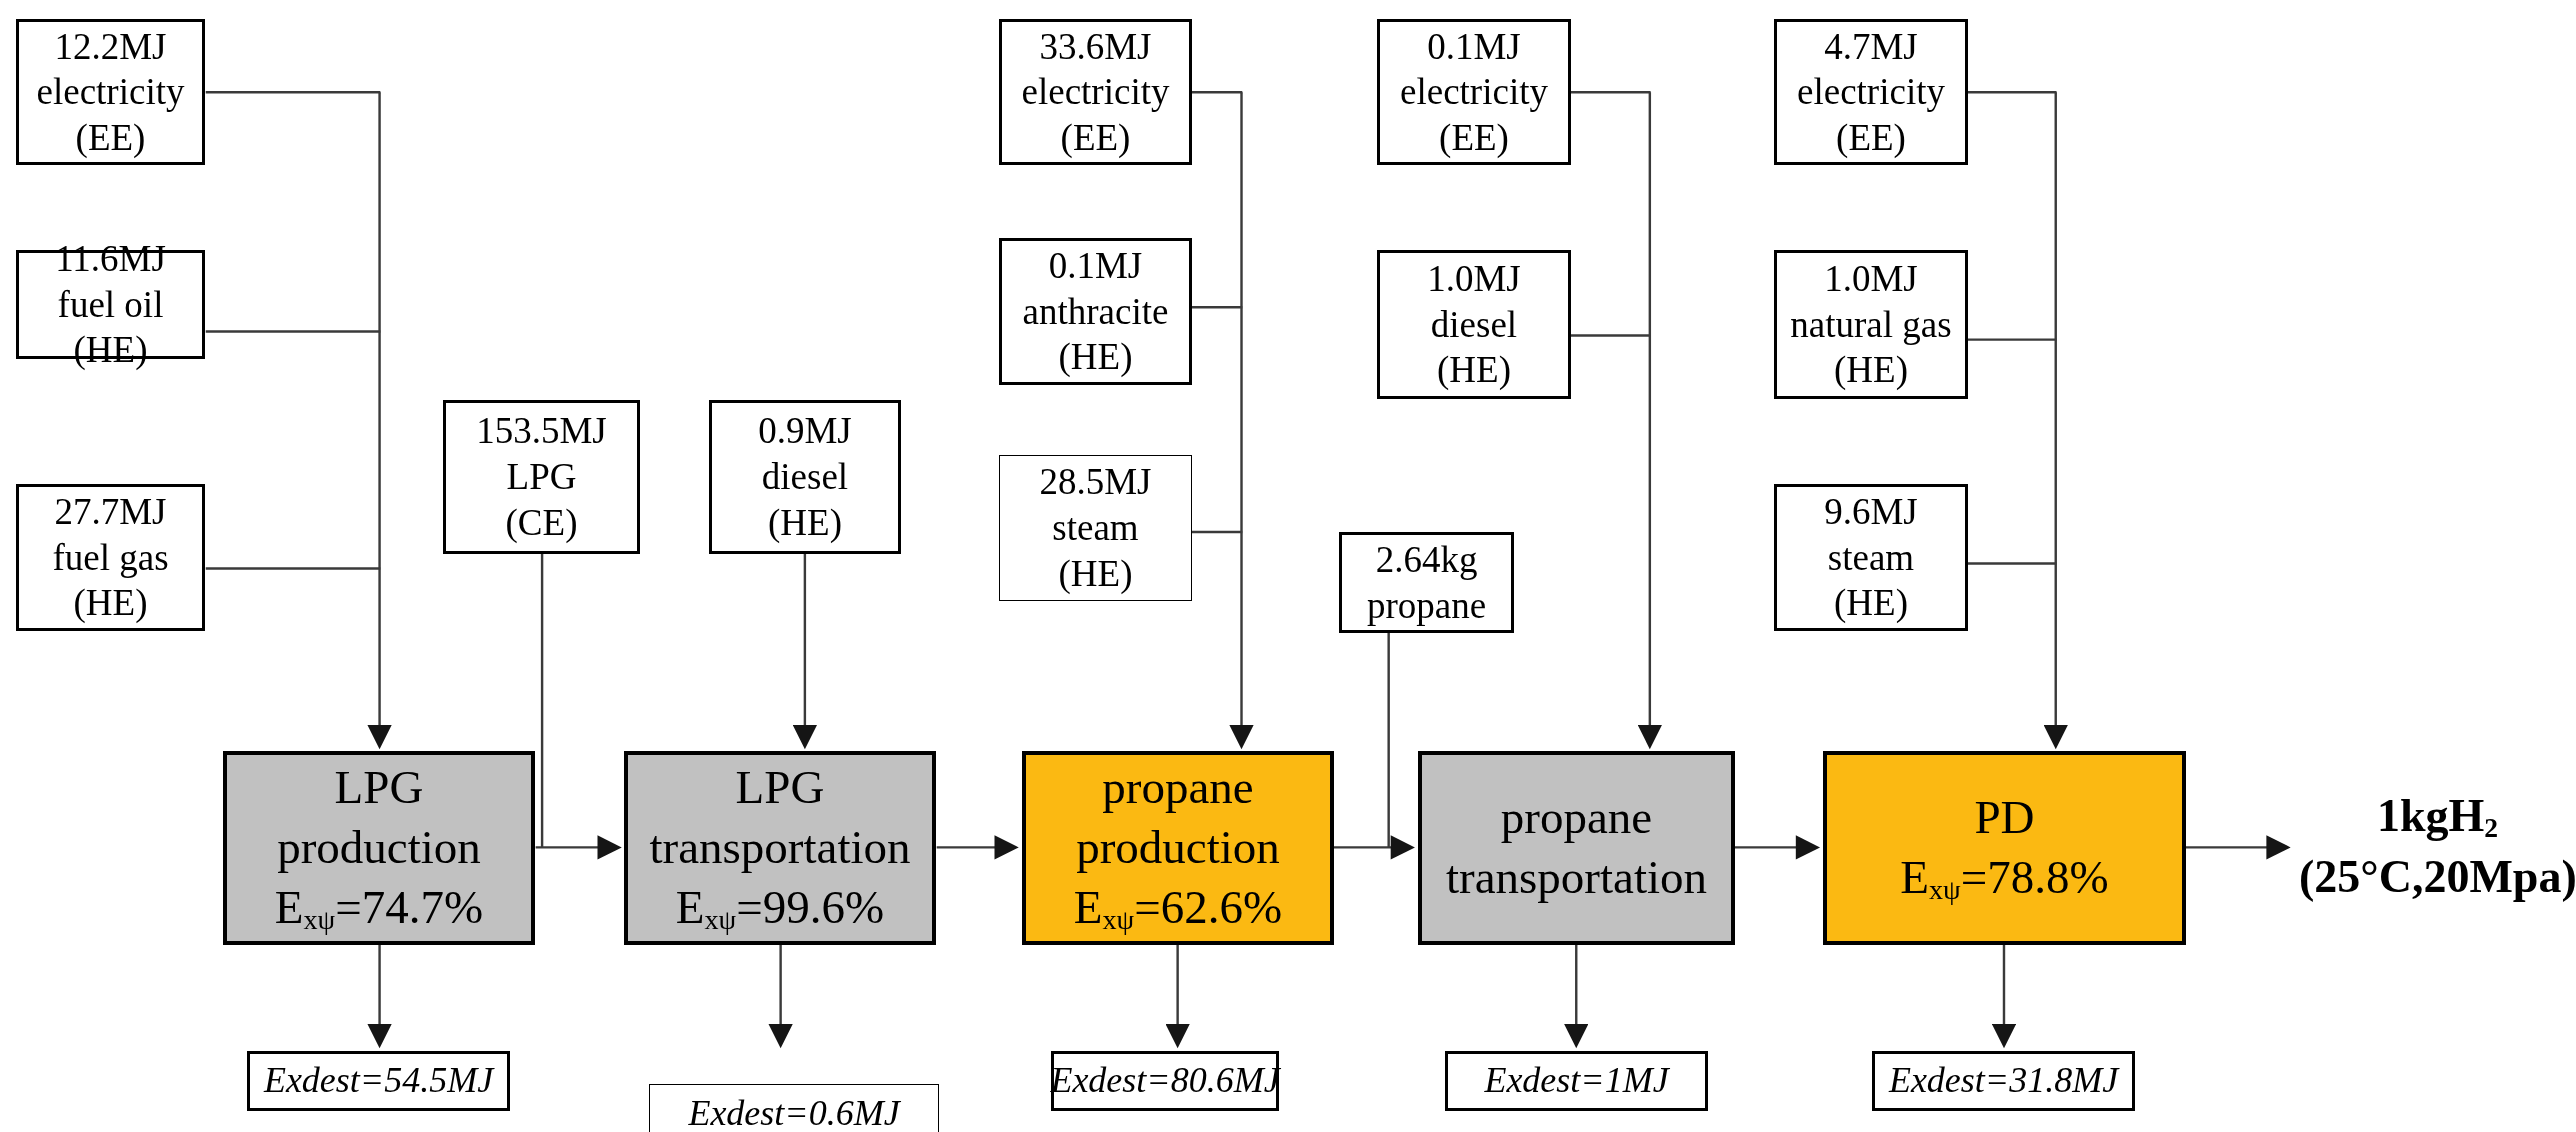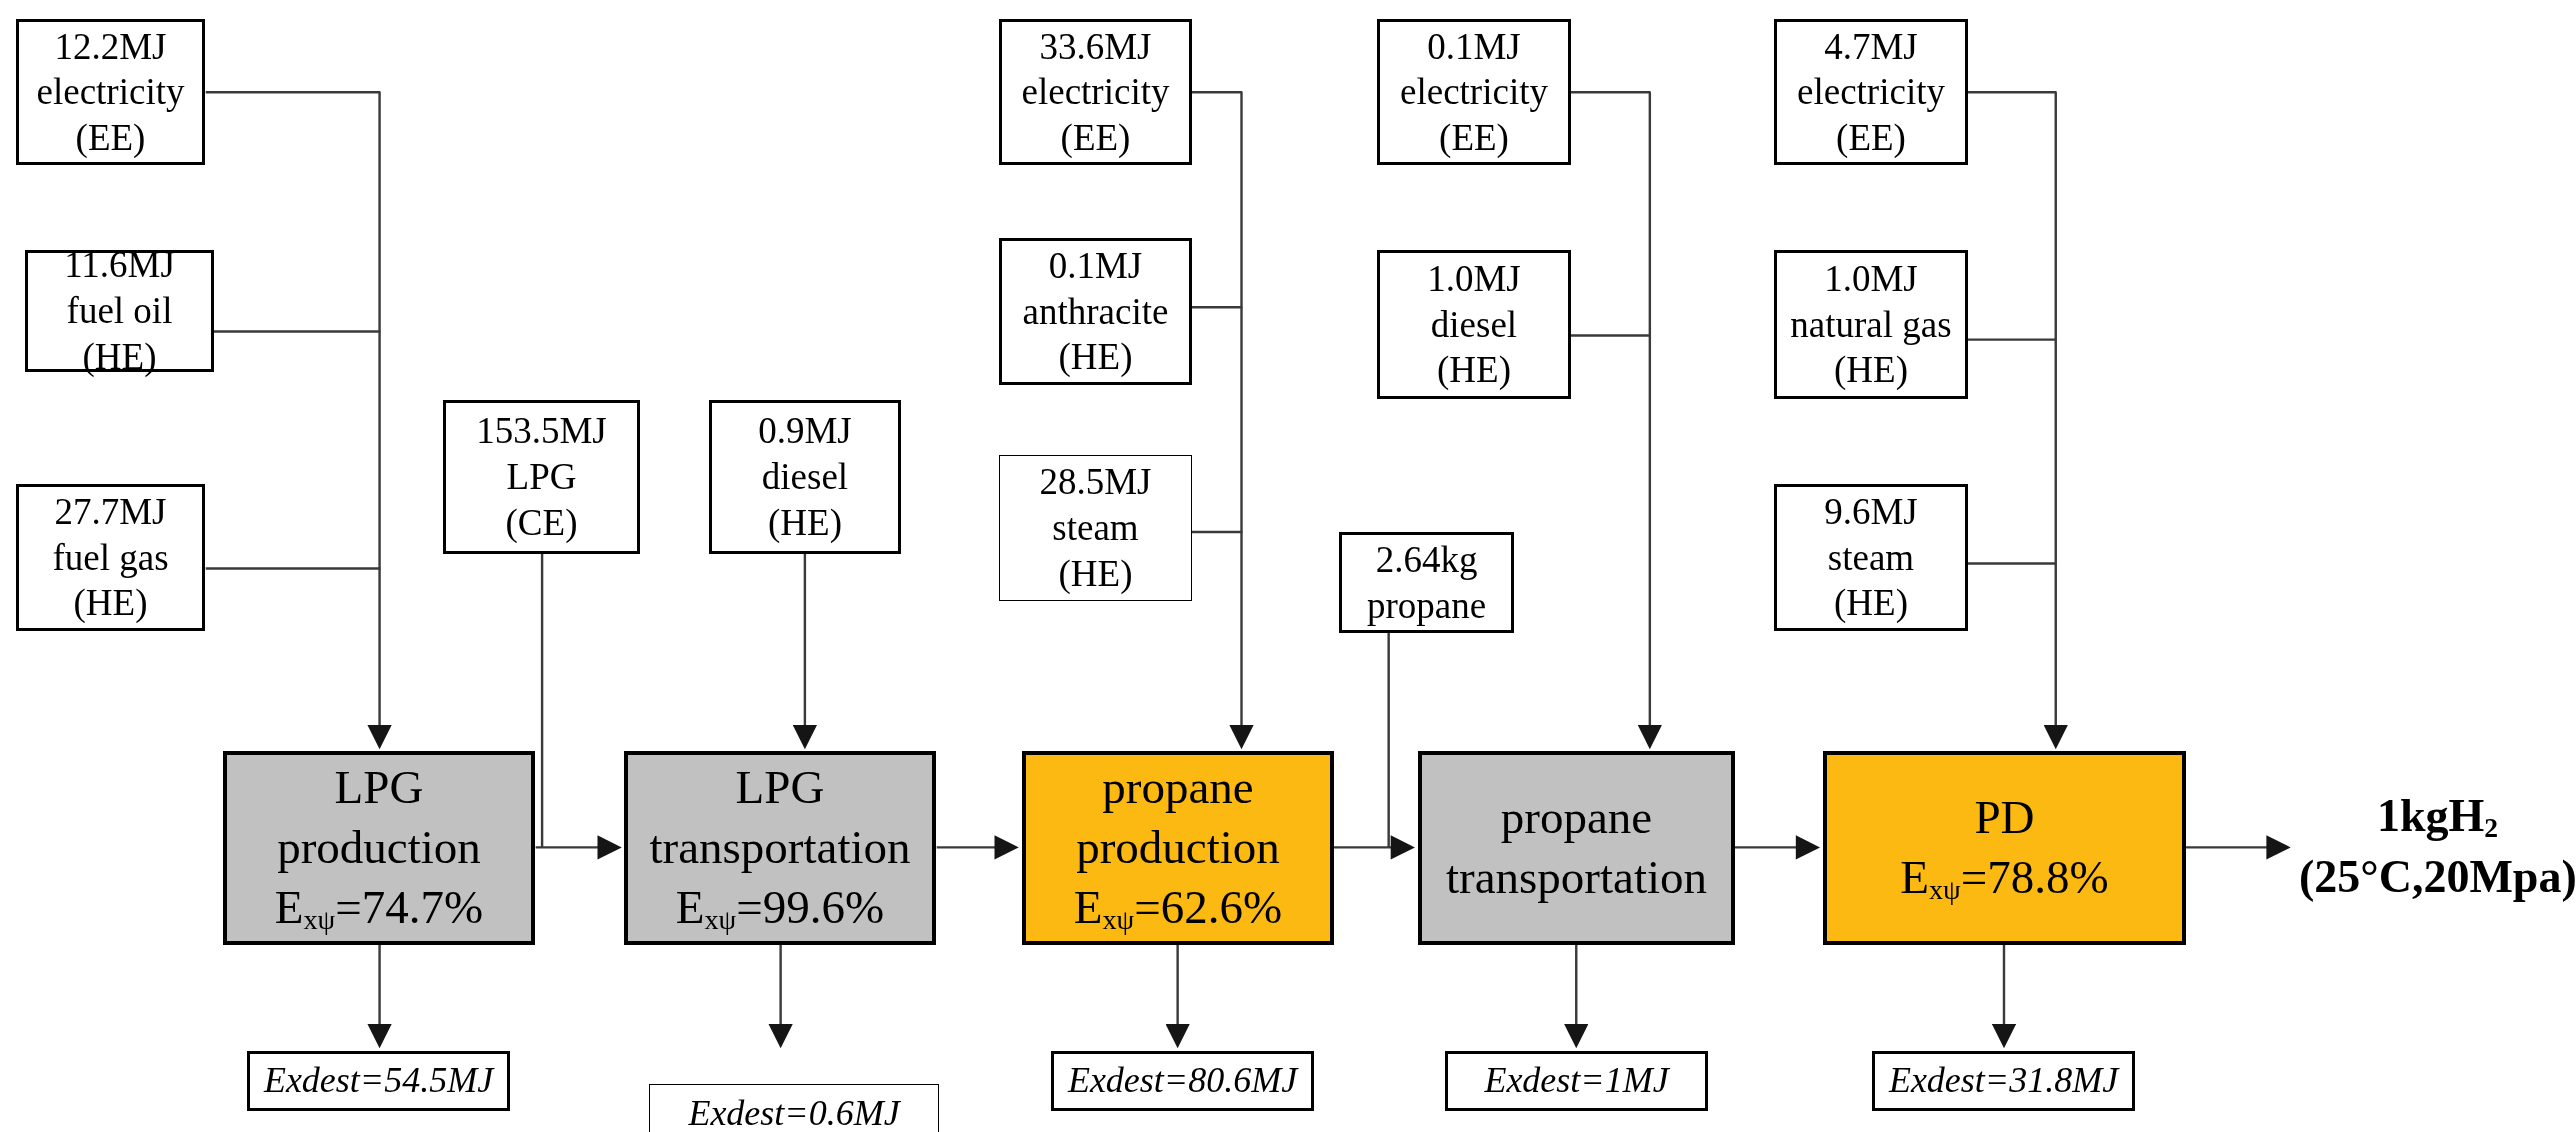--- a/index.html
+++ b/index.html
@@ -13,21 +13,21 @@
     text-align:center;background:#fff;z-index:2;box-sizing:border-box;
   }
   .inbox{border:3.2px solid #000;font-size:37px;line-height:1.24;}
   .pbox{border:4px solid #000;font-size:47px;line-height:1.27;}
   .ebox{border:3.2px solid #000;font-size:36px;line-height:1.1;font-style:italic;}
   .thin{border-width:1.6px;}
   .sub{font-size:0.6em;position:relative;top:0.22em;}
   .outlabel{position:absolute;z-index:2;text-align:center;font-size:46px;line-height:1.32;}
   
   .i1{left:16px;top:19.4px;width:189px;height:146px}
-  .i2{left:25px;top:250px;width:189px;height:122px}
+  .i2{left:16px;top:250px;width:189px;height:109px}
   .i3{left:16px;top:484px;width:189px;height:147px}
   .i4{left:443px;top:400px;width:197px;height:154px}
   .i5{left:709px;top:400px;width:192px;height:154px}
   .i6{left:999px;top:19.4px;width:193px;height:146px}
   .i7{left:999px;top:238px;width:193px;height:147px}
   .i8{left:999px;top:455px;width:193px;height:146px}
   .i9{left:1339px;top:532px;width:175px;height:101px}
   .i10{left:1377px;top:19.4px;width:194px;height:146px}
   .i11{left:1377px;top:250px;width:194px;height:149px}
   .i12{left:1774px;top:19.4px;width:194px;height:146px}
@@ -35,21 +35,21 @@
   .i14{left:1774px;top:484px;width:194px;height:147px}
   
   .p1{left:223px;top:751px;width:312px;height:194px}
   .p2{left:624px;top:751px;width:312px;height:194px}
   .p3{left:1022px;top:751px;width:312px;height:194px}
   .p4{left:1418px;top:751px;width:317px;height:194px}
   .p5{left:1823px;top:751px;width:363px;height:194px}
   
   .e1{left:247px;top:1051px;width:263px;height:60px}
   .e2{left:649px;top:1084px;width:290px;height:60px}
-  .e3{left:1051px;top:1051px;width:263px;height:60px}
+  .e3{left:1051px;top:1051px;width:228px;height:60px}
   .e4{left:1445px;top:1051px;width:263px;height:60px}
   .e5{left:1872px;top:1051px;width:263px;height:60px}
   .outpos{left:2299px;top:786px;width:277px;font-weight:bold;}
 </style>
 </head>
 <body>
 
 <svg class="wires" width="2576" height="1132" viewBox="0 0 3185 1400">
   <defs>
     <marker id="ah" viewBox="0 0 10 10" refX="8.5" refY="5" markerWidth="34" markerHeight="30" markerUnits="userSpaceOnUse" orient="auto">

